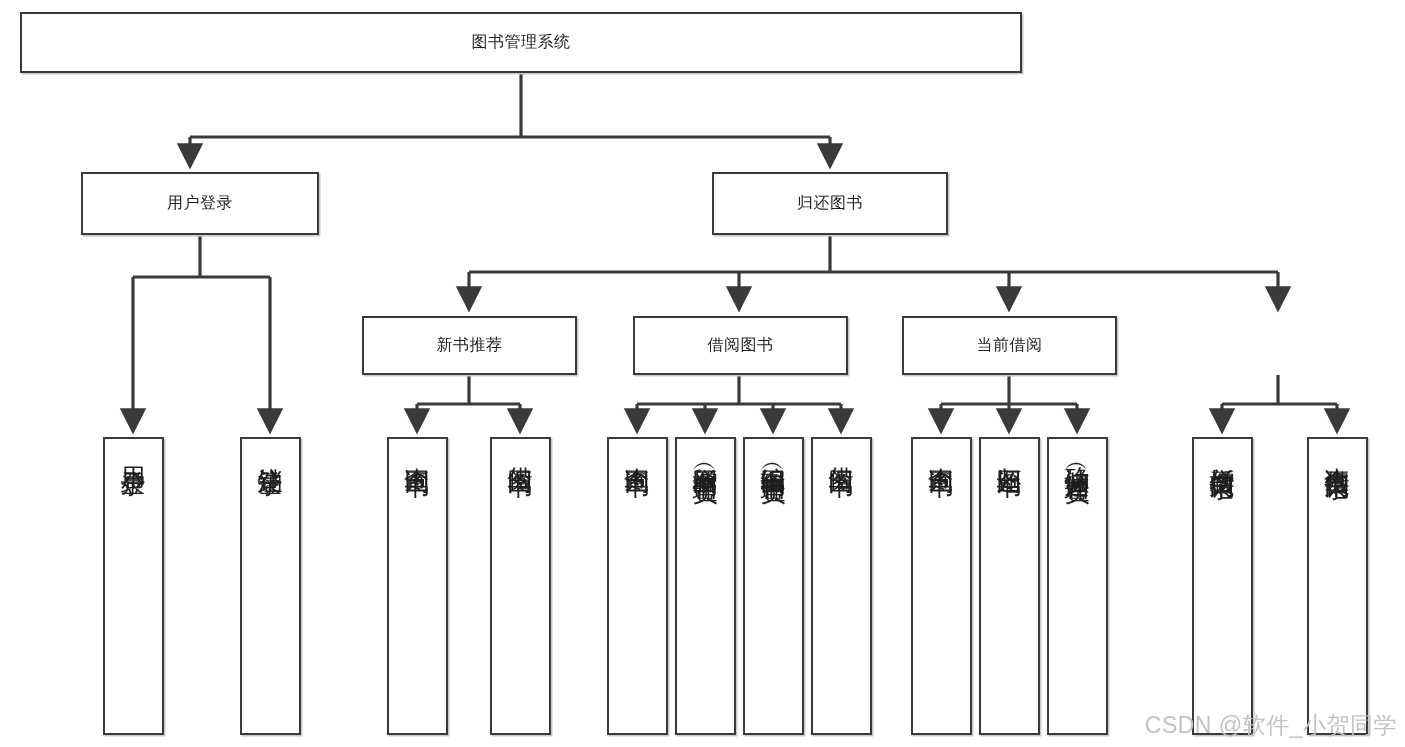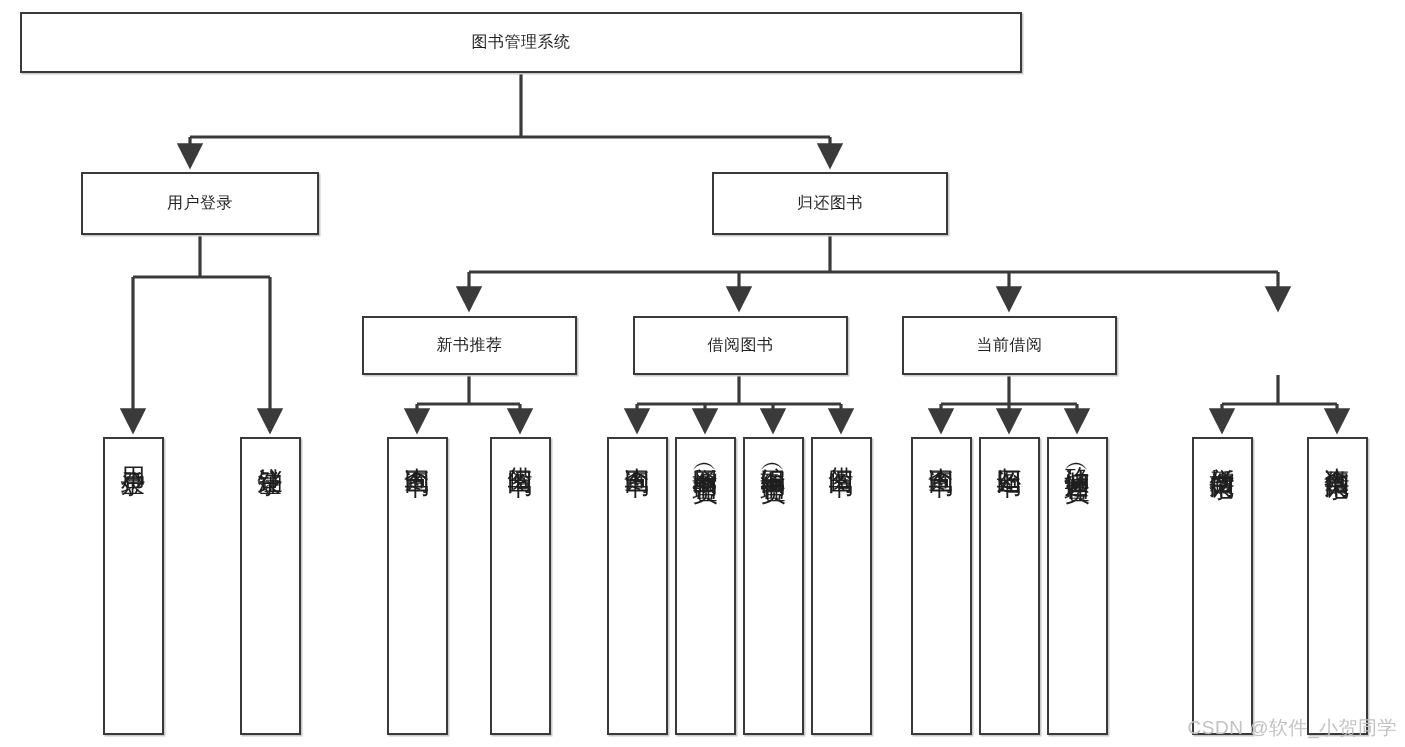--- a/index.html
+++ b/index.html
@@ -56,21 +56,21 @@
     font-size: 25px;
     line-height: 1.12;
     letter-spacing: 2px;
     white-space: normal;
     max-height: 100%;
   }
   .watermark {
     position: absolute;
     right: 8px;
     bottom: 6px;
-    font-size: 19px;
+    font-size: 23px;
     color: #c2c2c2;
     white-space: nowrap;
     letter-spacing: 0.5px;
   }
 </style>
 </head>
 <body>
 
 <div id="canvas">
 

